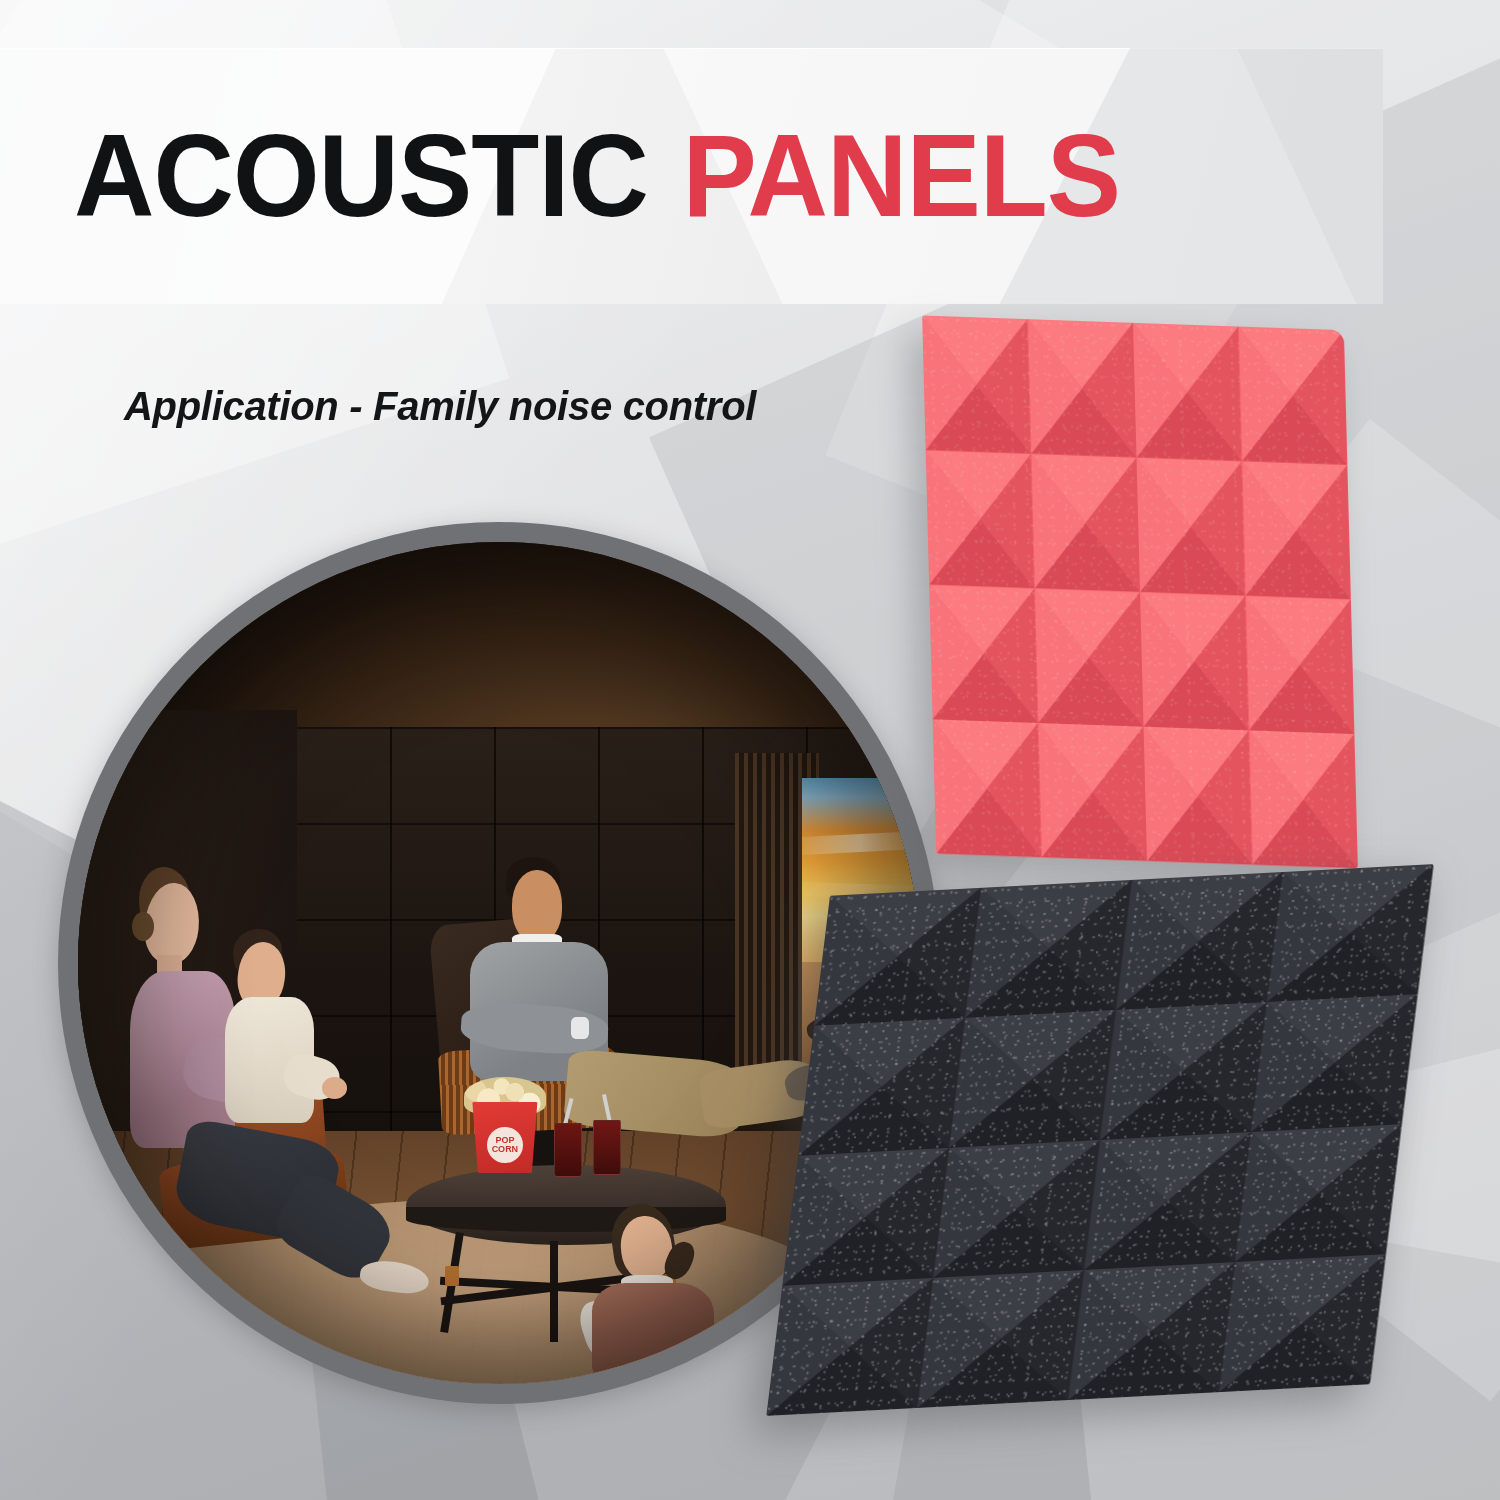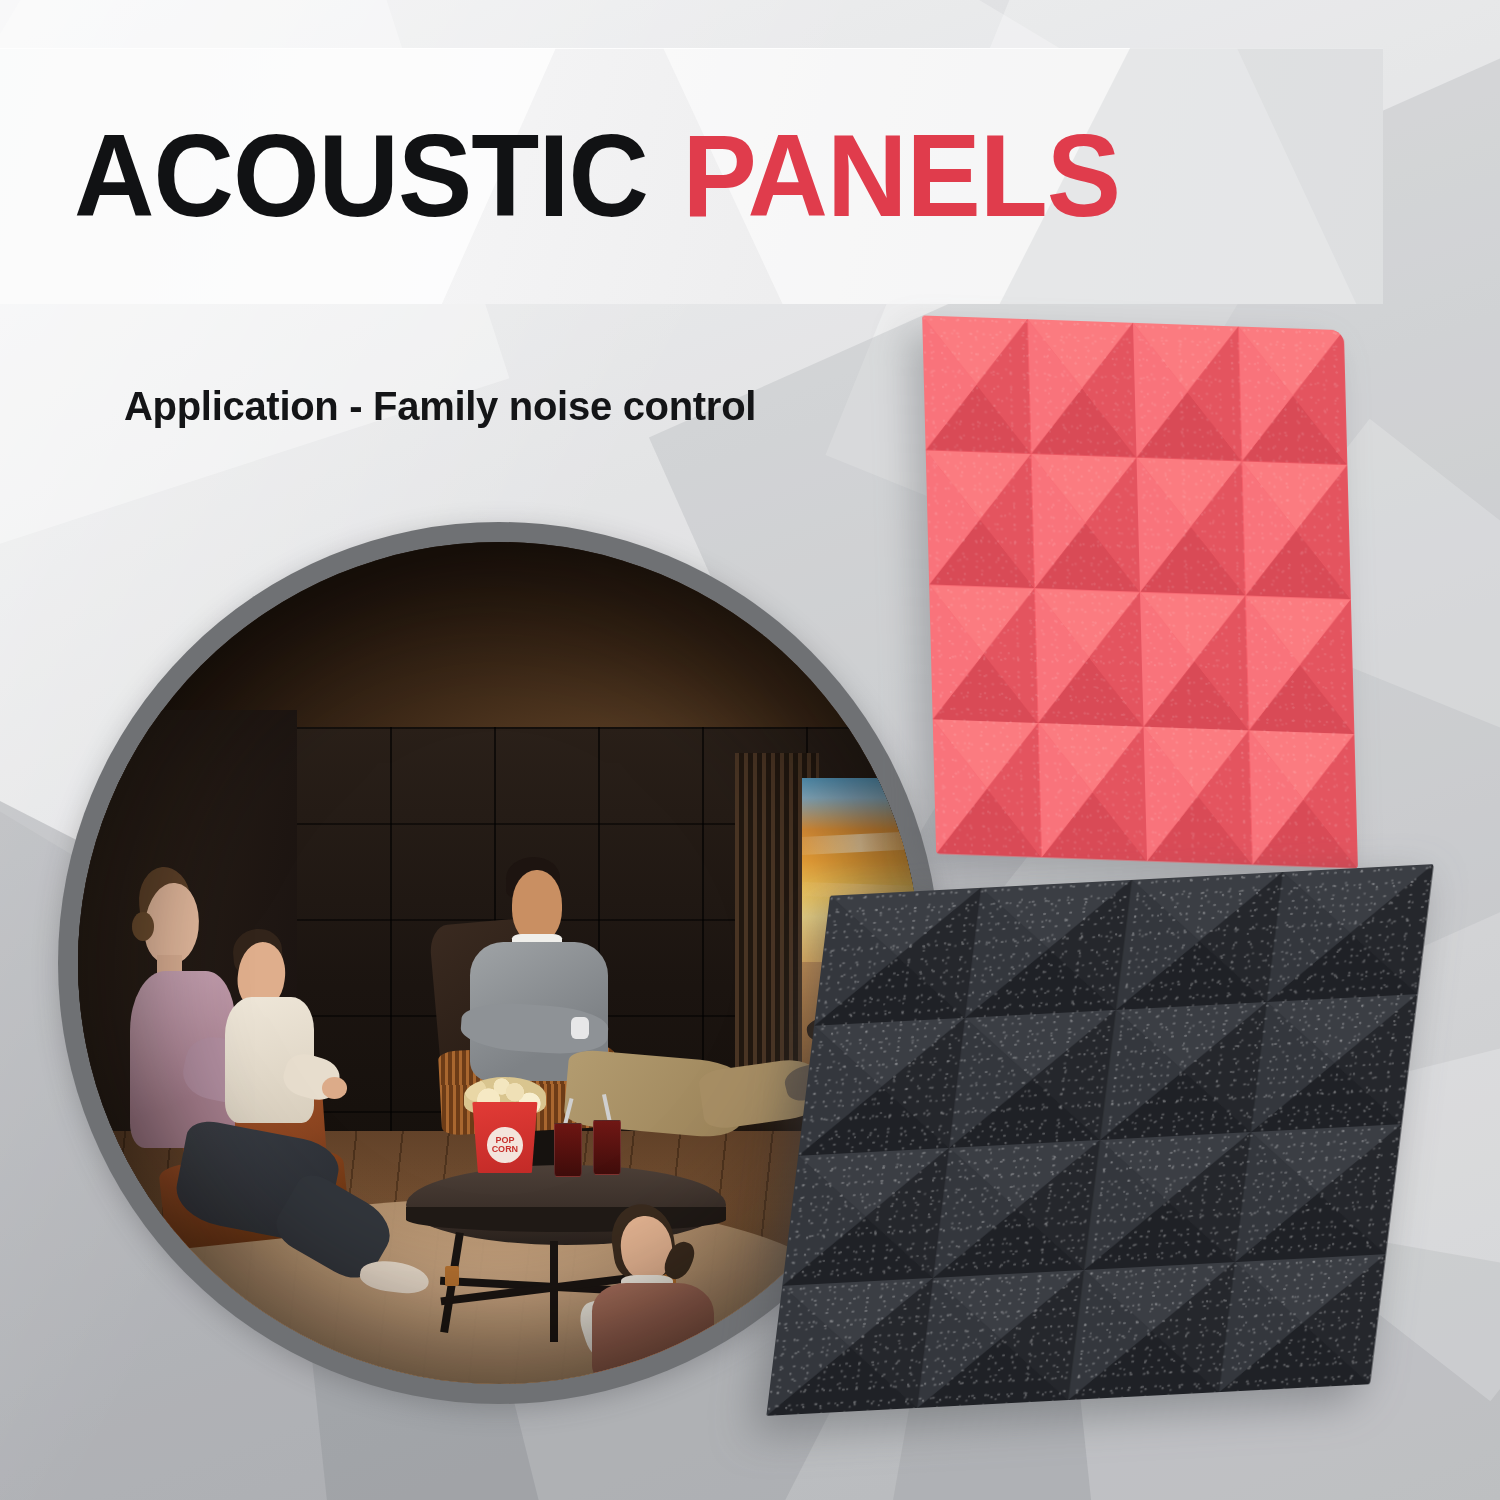--- a/index.html
+++ b/index.html
@@ -61,20 +61,21 @@
     transform:scaleX(.96);transform-origin:left center;
   }
   .title .w1{color:#111214;}
   .title .w2{color:#e03c4c;margin-left:36px;}
 
   
   .subtitle{
     position:absolute;left:124px;top:378px;width:800px;z-index:3;
     color:#141517;font-weight:bold;font-size:40px;line-height:1.42;
     letter-spacing:-.3px;
+    font-style:italic;
   }
   .subtitle .l1{display:block;text-align:left;}
   .subtitle .l2{display:block;text-align:center;padding-right:106px;}
 
   
   .photo-circle{
     position:absolute;left:58px;top:522px;width:882px;height:882px;
     border-radius:50%;
     background:#6f7174;
     box-shadow:0 6px 26px rgba(60,62,66,.28);

